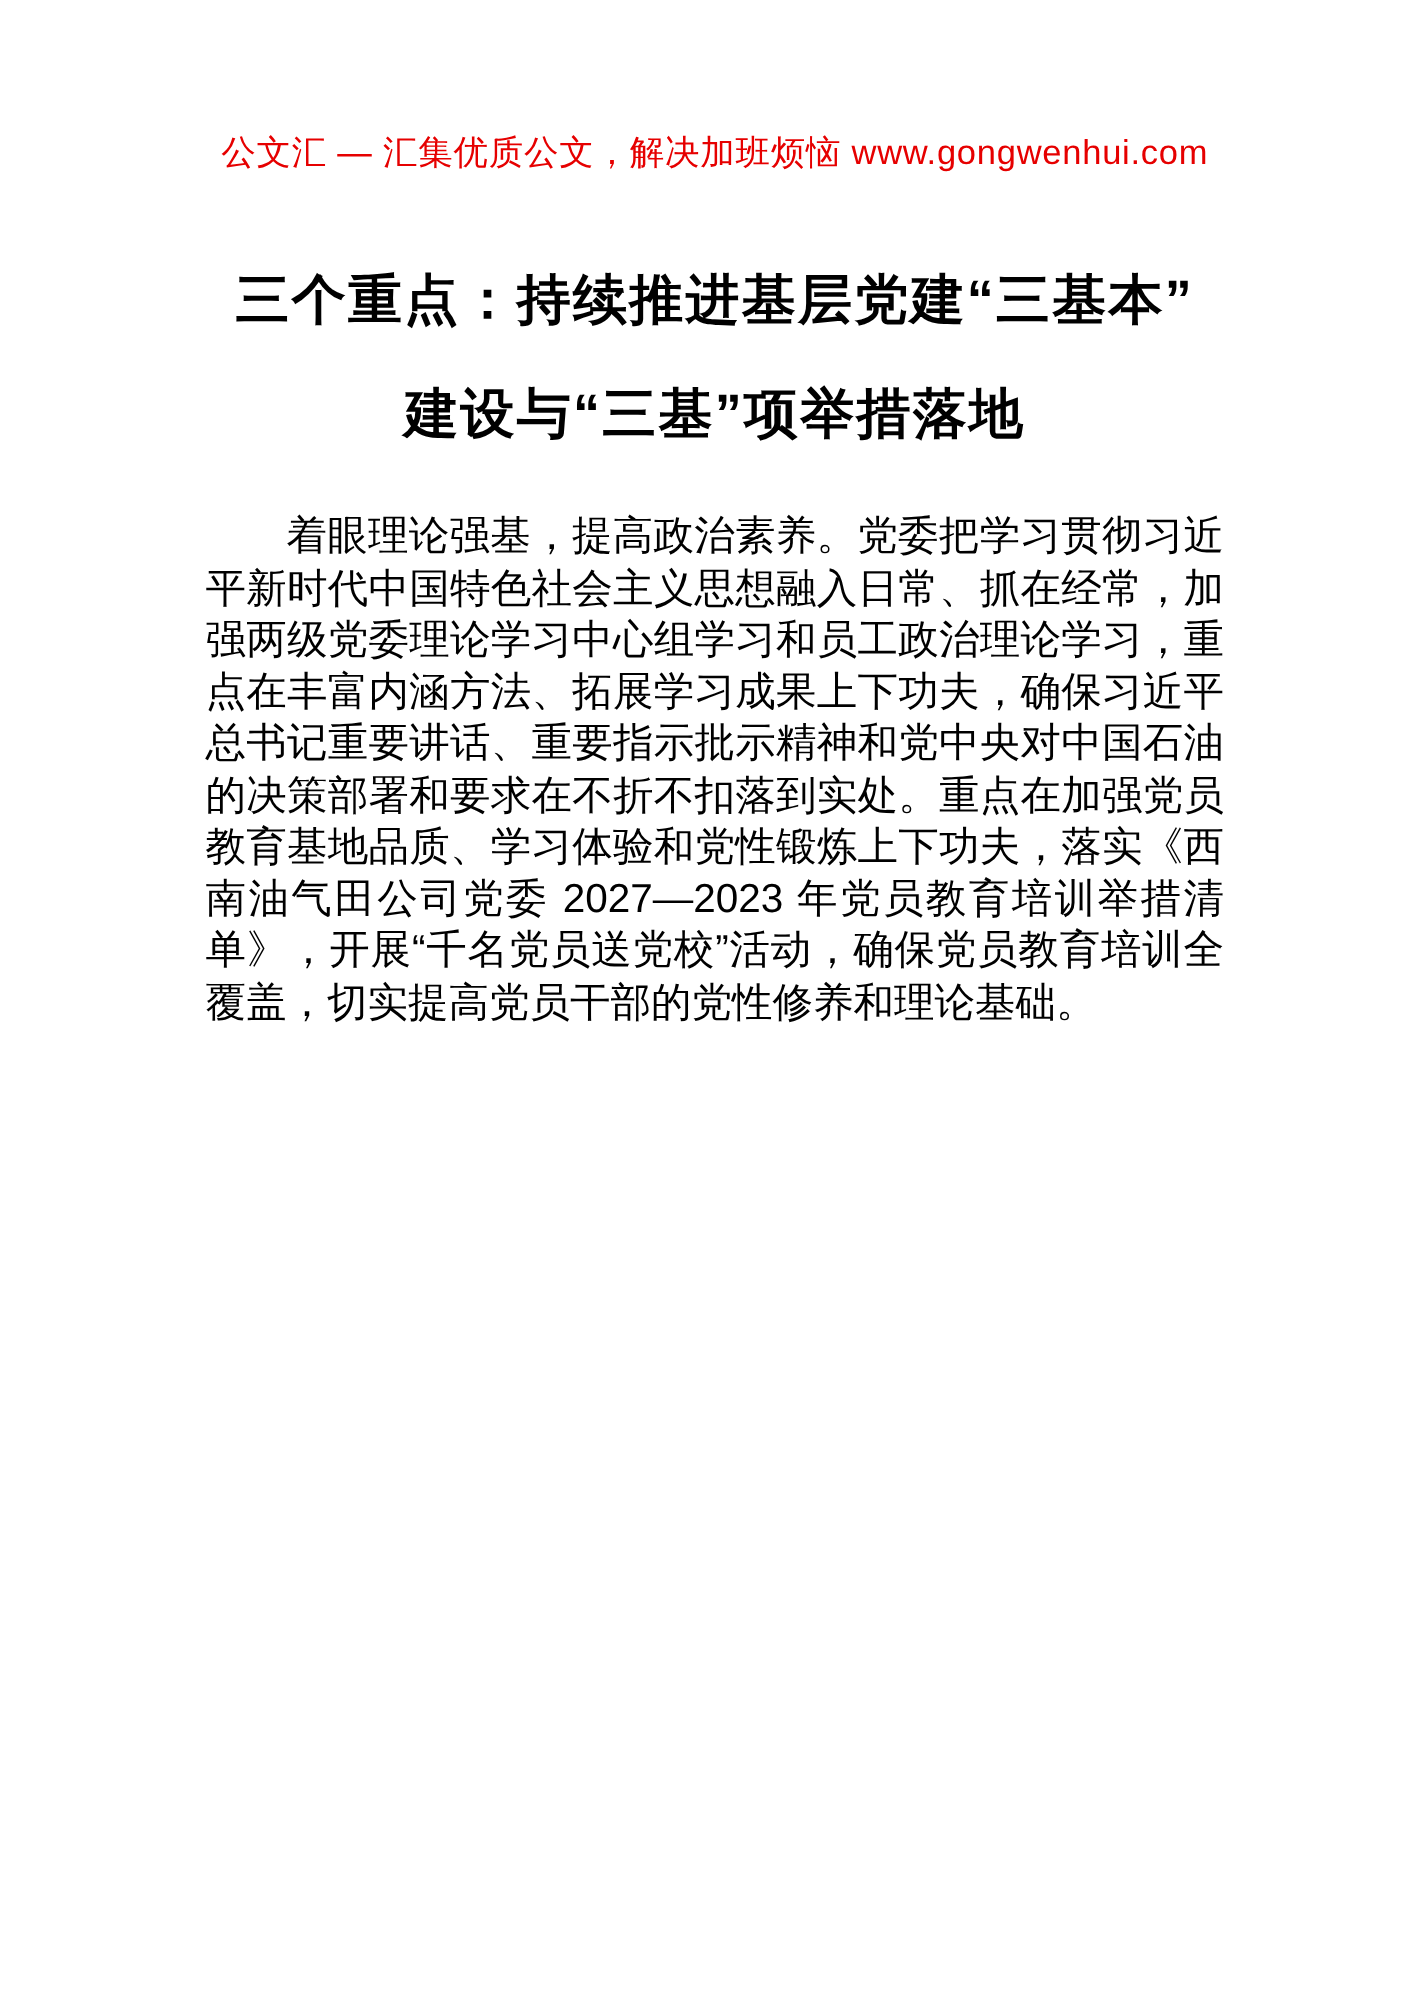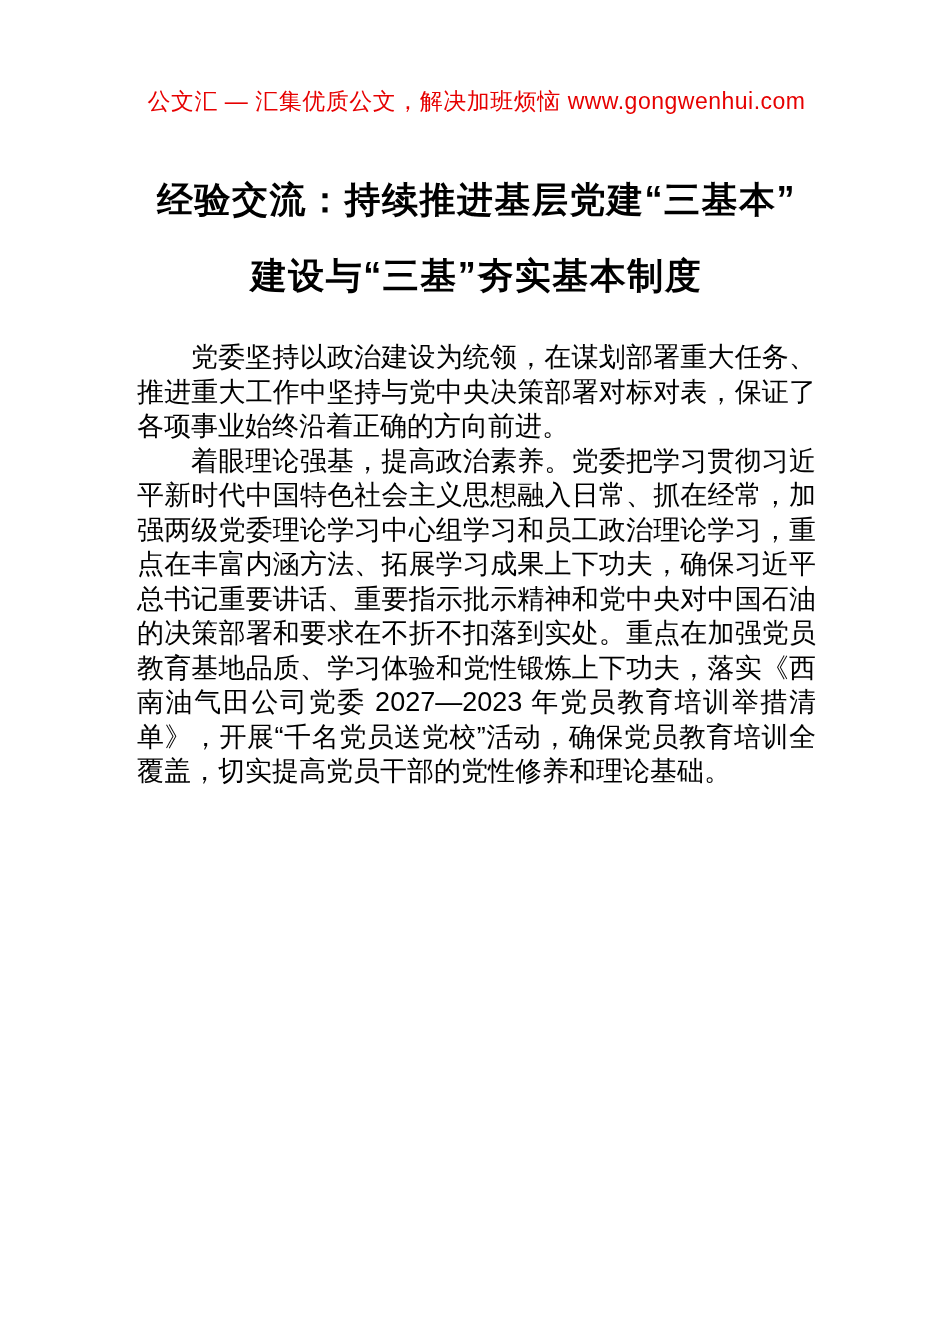--- a/index.html
+++ b/index.html
@@ -51,22 +51,21 @@
   }
 </style>
 </head>
 <body>
 
 <div class="page">
 
   <div class="doc-header">公文汇 — 汇集优质公文，解决加班烦恼 www.gongwenhui.com</div>
 
   <div class="doc-title">
-    <div>经验交流：持续推进基层党建“三基本”</div>
-    <div>建设与“三基”夯实基本制度</div>
+    <div>三个重点：持续推进基层党建“三基本”</div>
+    <div>建设与“三基”项举措落地</div>
   </div>
 
   <div class="doc-body">
-    <p>党委坚持以政治建设为统领，在谋划部署重大任务、推进重大工作中坚持与党中央决策部署对标对表，保证了各项事业始终沿着正确的方向前进。</p>
     <p>着眼理论强基，提高政治素养。党委把学习贯彻习近平新时代中国特色社会主义思想融入日常、抓在经常，加强两级党委理论学习中心组学习和员工政治理论学习，重点在丰富内涵方法、拓展学习成果上下功夫，确保习近平总书记重要讲话、重要指示批示精神和党中央对中国石油的决策部署和要求在不折不扣落到实处。重点在加强党员教育基地品质、学习体验和党性锻炼上下功夫，落实《西南油气田公司党委 2027—2023 年党员教育培训举措清单》，开展“千名党员送党校”活动，确保党员教育培训全覆盖，切实提高党员干部的党性修养和理论基础。</p>
   </div>
 
 </div>
 
 </body></html>

